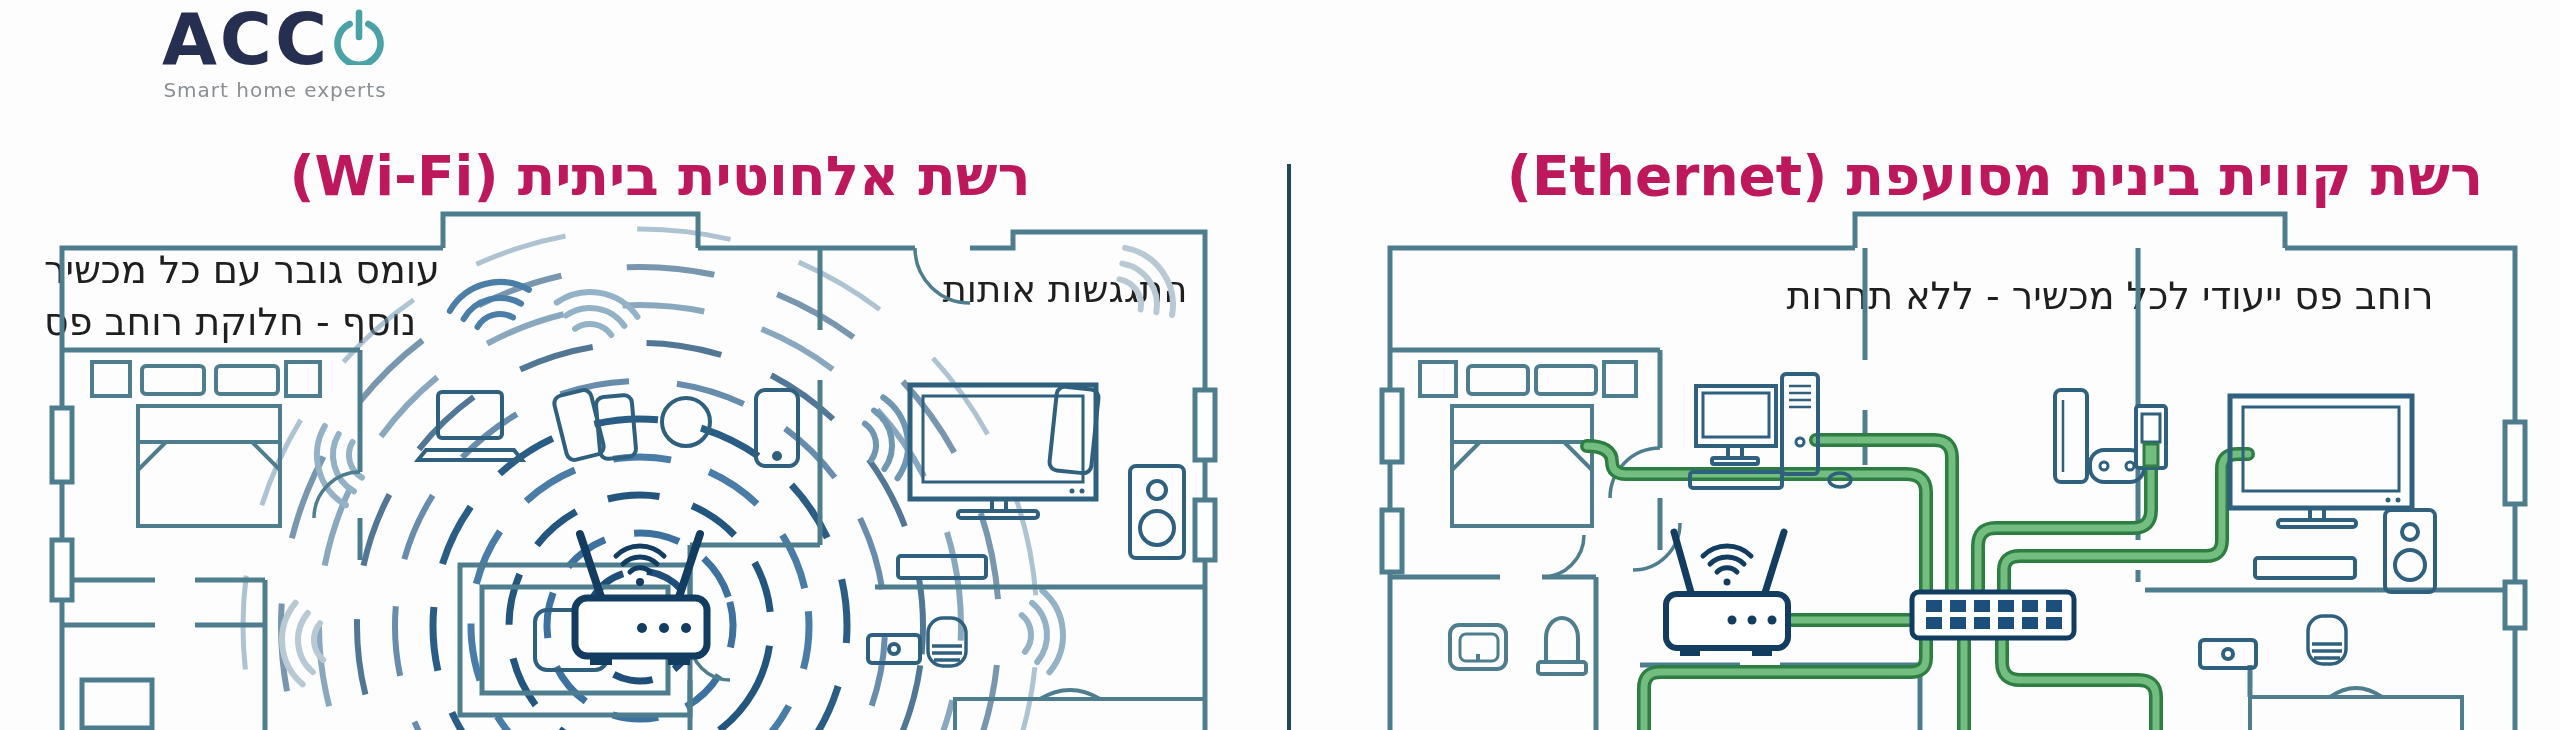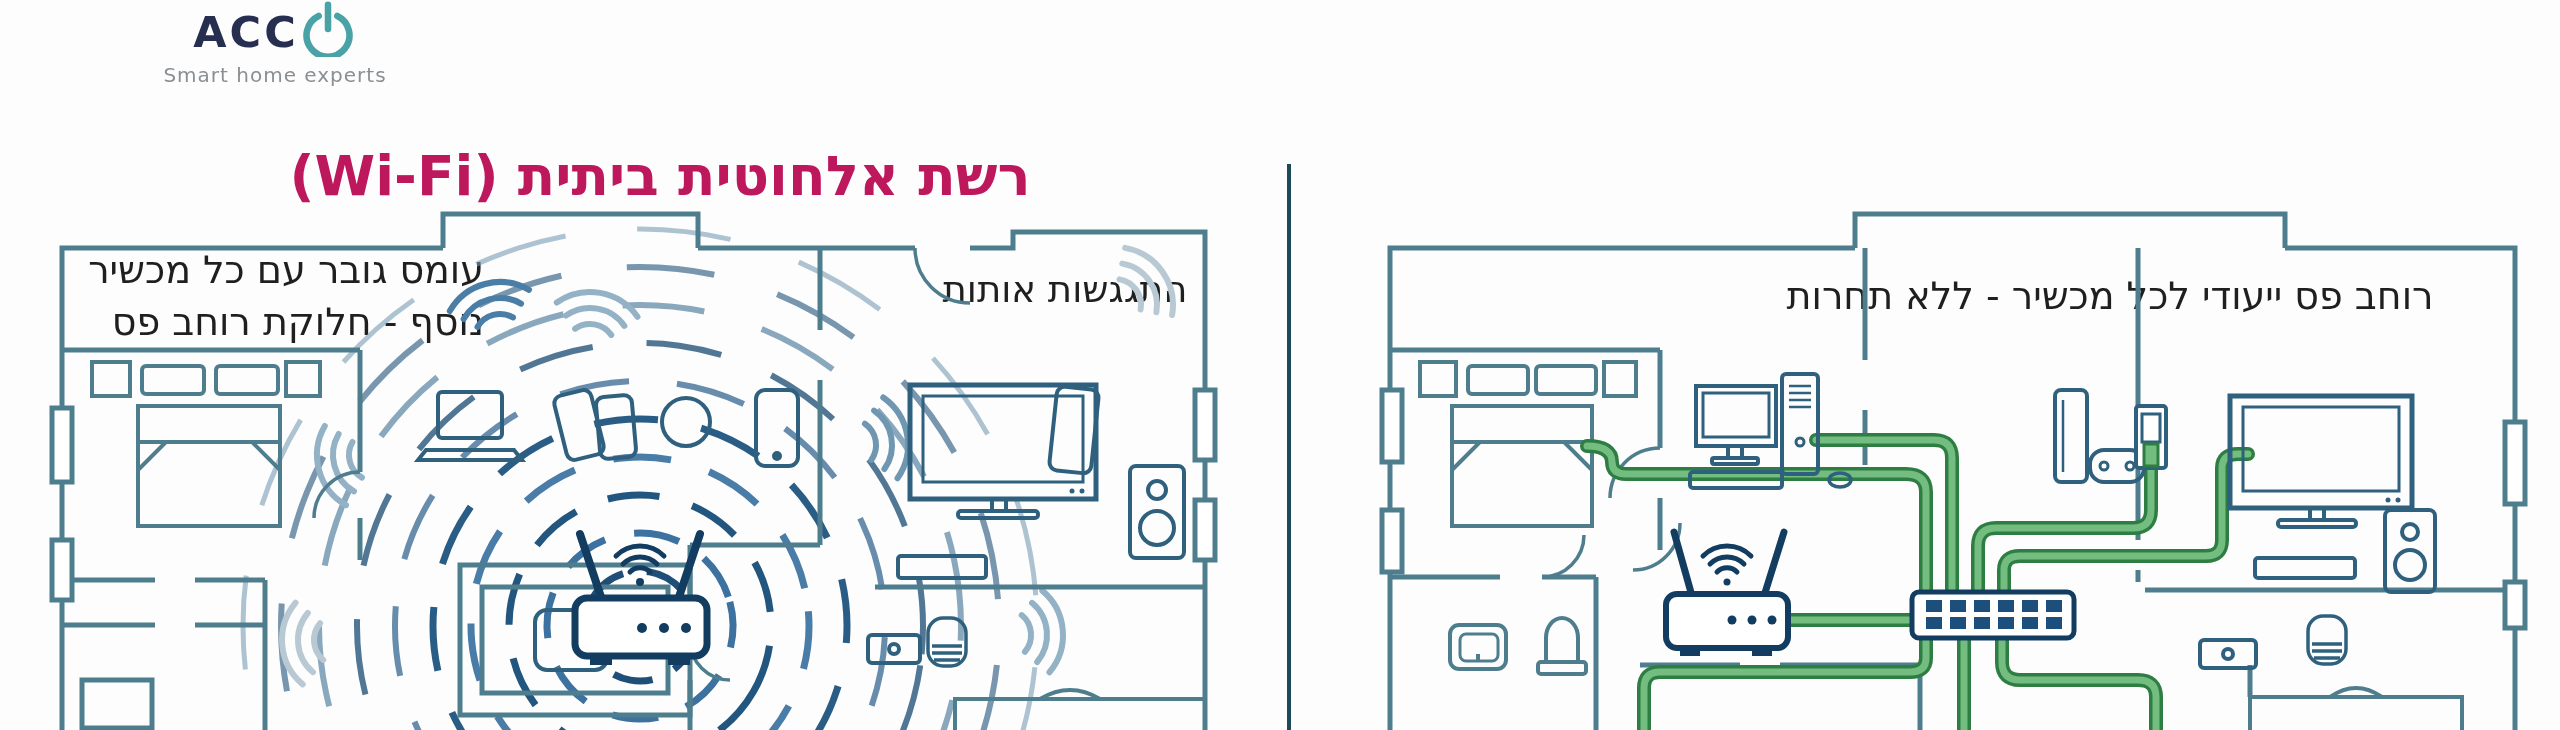--- a/index.html
+++ b/index.html
@@ -1,30 +1,30 @@
 <!DOCTYPE html>
 <html><head>
 <meta charset="utf-8">
 <style>
   html,body{margin:0;padding:0;}
   body{width:2560px;height:730px;overflow:hidden;background:#fff;font-family:"DejaVu Sans",sans-serif;}
   .canvas{position:absolute;left:0;top:0;width:2560px;height:730px;background:#fdfdfd;}
 
   .logo{position:absolute;left:52px;top:4px;width:446px;}
-  .logo-row{display:flex;align-items:center;justify-content:center;font-size:43px;font-weight:600;color:#262f4f;letter-spacing:3px;line-height:1;}
+  .logo-row{display:flex;align-items:center;justify-content:center;font-size:71px;font-weight:600;color:#262f4f;letter-spacing:3px;line-height:1;}
   .power-svg{width:56px;height:56px;margin:0 1px;position:relative;top:-3px;}
   .tagline{text-align:center;font-size:20px;color:#8a8f94;margin-top:3px;letter-spacing:1px;}
 
   .title{position:absolute;left:560px;top:4px;width:1350px;margin:0;text-align:center;font-size:76px;font-weight:700;color:#121212;}
   .heading{position:absolute;top:144px;margin:0;font-size:55px;font-weight:700;color:#be185d;text-align:center;}
   .heading-wifi{left:240px;width:840px;}
   .heading-eth{left:1470px;width:1050px;}
 
   .note{position:absolute;font-size:38px;color:#1f1f1f;}
-  .note-load{left:44px;top:244px;width:440px;text-align:right;line-height:52px;}
+  .note-load{left:44px;top:244px;width:440px;text-align:left;line-height:52px;}
   .note-interf{left:920px;top:268px;width:290px;text-align:center;font-size:37px;}
   .note-band{left:1690px;top:274px;width:840px;text-align:center;}
 
   .divider{position:absolute;left:1287px;top:164px;width:4px;height:566px;background:#1c4a5a;}
 
   .plan{position:absolute;top:210px;width:1240px;height:520px;}
   .plan-wifi{left:30px;}
   .plan-eth{left:1300px;}
 </style>
 </head>
@@ -38,20 +38,21 @@
       <svg class="power-svg" viewBox="0 0 60 60">
         <path d="M20,16 A23,23 0 1 0 40,16" fill="none" stroke="#49a2a6" stroke-width="7" stroke-linecap="round"></path>
         <line x1="30" y1="4" x2="30" y2="30" stroke="#49a2a6" stroke-width="7" stroke-linecap="round"></line>
       </svg>
     </div>
     <div class="tagline">Smart home experts</div>
   </div>
 
 
   <h2 class="heading heading-wifi" dir="rtl">רשת אלחוטית ביתית (Wi-Fi)</h2>
+  <h2 class="heading heading-eth" dir="rtl">רשת קווית בינית מסועפת (Ethernet)</h2>
 
   <div class="note note-load" dir="rtl">
     <div>עומס גובר עם כל מכשיר</div>
     <div>נוסף - חלוקת רוחב פס</div>
   </div>
   <div class="note note-interf" dir="rtl">התגגשות אותות</div>
   <div class="note note-band" dir="rtl">רוחב פס ייעודי לכל מכשיר - ללא תחרות</div>
 
   <div class="divider"></div>
 

